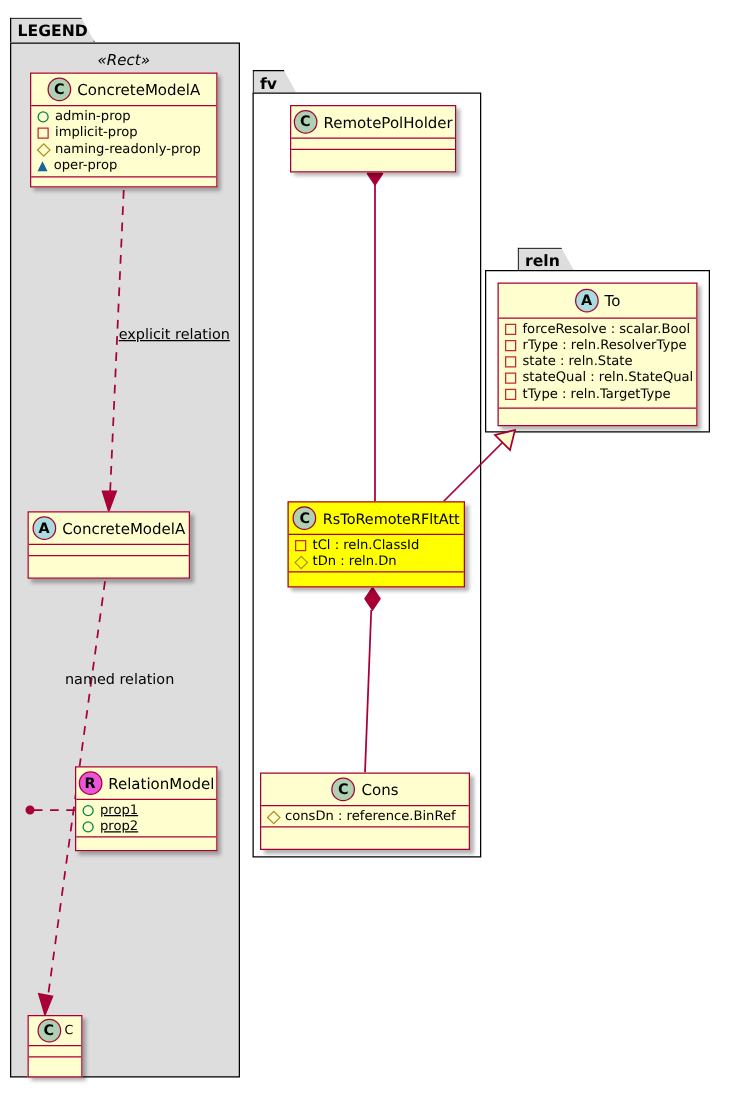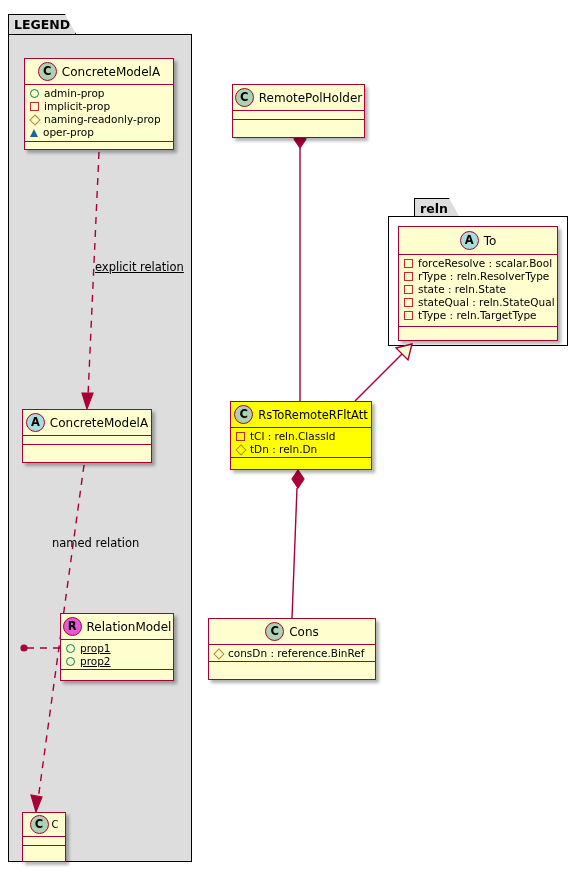--- a/index.html
+++ b/index.html
@@ -83,20 +83,21 @@
 <div id="canvas">
 
   <div class="pkg" style="left:8px;top:14px;width:184px;height:850px;">
     <div class="pkg-shadow" style="left:4px;top:24px;width:184px;height:828px;"></div>
     <div class="pkg-tab" style="width:68px;">
       <span>LEGEND</span>
     </div>
     <div class="pkg-body" style="top:20px;width:184px;height:828px;background:#DDDDDD;"></div>
   </div>
 
+  <div class="cls-stereo" style="position:absolute;left:24px;top:41px;width:150px;z-index:6;">«Rect»</div>
 
   <div class="cls" style="left:24px;top:58px;width:150px;height:92px;">
     <div class="cls-head" style="height:26px;">
       <span class="badge badge-C">C</span>
       <span class="cls-name">ConcreteModelA</span>
     </div>
     <div class="cls-attrs" style="height:57px;">
       <div class="attr">
         <span class="g g-circle"></span>
         <span>admin-prop</span>
@@ -149,20 +150,27 @@
       <span class="badge badge-C">C</span>
       <span class="cls-name" style="font-size:10px;">C</span>
     </div>
     <div class="cls-attrs" style="height:9px;padding:0;"></div>
     <div class="cls-ops"></div>
   </div>
 
   <div class="edge-label" style="left:95px;top:260px;text-decoration:underline;">explicit relation</div>
   <div class="edge-label" style="left:52px;top:536px;">named relation</div>
 
+  <div class="pkg" style="left:202px;top:56px;width:183px;height:632px;">
+    <div class="pkg-shadow" style="left:4px;top:22px;width:183px;height:612px;"></div>
+    <div class="pkg-tab" style="width:36px;">
+      <span>fv</span>
+    </div>
+    <div class="pkg-body" style="top:18px;width:183px;height:612px;background:#FFFFFF;"></div>
+  </div>
 
   <div class="cls" style="left:232px;top:84px;width:133px;height:54px;">
     <div class="cls-head" style="height:26px;">
       <span class="badge badge-C">C</span>
       <span class="cls-name">RemotePolHolder</span>
     </div>
     <div class="cls-attrs" style="height:9px;padding:0;"></div>
     <div class="cls-ops"></div>
   </div>
 

